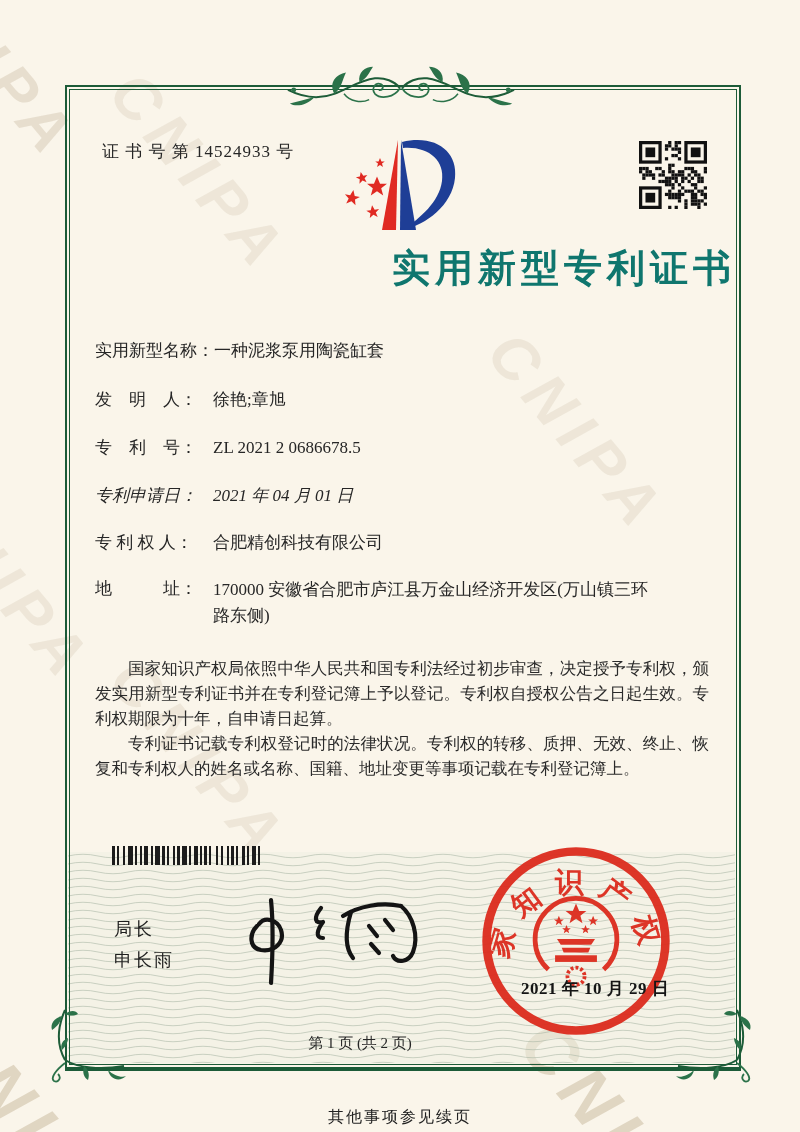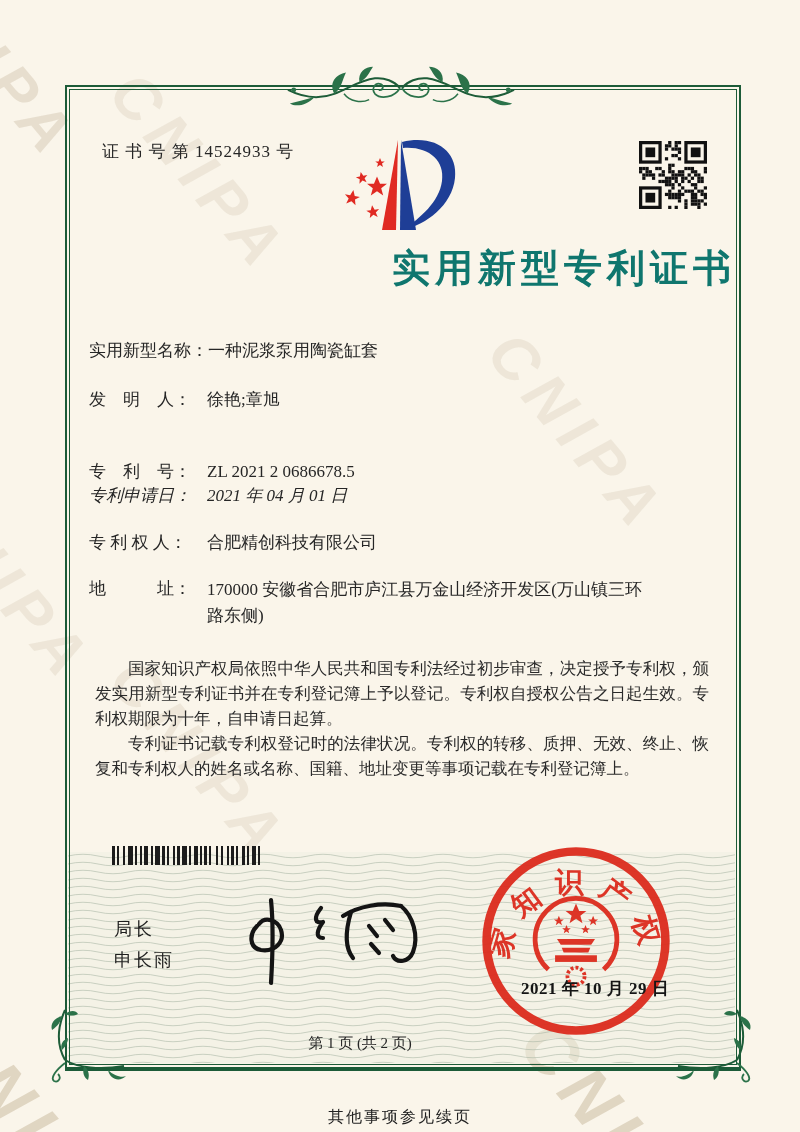--- a/index.html
+++ b/index.html
@@ -20,21 +20,21 @@
   
   .frame{position:absolute;left:65px;top:85px;width:672px;height:980px;
     border:2px solid #1c5b38;border-bottom-width:4px;}
   .frame-inner{position:absolute;left:2px;top:2px;right:2px;bottom:2px;border:1px solid #1c5b38;}
   
   .waves{position:absolute;left:68px;top:852px;}
   
   .cert-no{position:absolute;left:102px;top:140px;font-size:17px;letter-spacing:1px;}
   .title{position:absolute;left:0;width:736px;top:243px;text-align:right;
     font-size:38px;font-weight:bold;letter-spacing:5px;color:#0f766e;}
-  .row{position:absolute;left:89px;font-size:17px;white-space:nowrap;}
+  .row{position:absolute;left:95px;font-size:17px;white-space:nowrap;}
   .lbl{display:inline-block;min-width:118px;}
   .addr-val{display:inline-block;width:436px;vertical-align:top;white-space:normal;line-height:26px;}
   .grant-right{position:absolute;left:458px;top:0;}
   .paras{position:absolute;left:95px;top:656px;width:614px;font-size:16.5px;
     line-height:25px;text-align:justify;color:#2a2a2a;}
   .paras p{margin:0;text-indent:2em;}
   .barcode{position:absolute;left:112px;top:846px;}
   .signer{position:absolute;left:114px;font-size:18px;letter-spacing:2px;color:#1e1e1e;}
   .sig-svg{position:absolute;left:235px;top:886px;}
   .seal-svg{position:absolute;left:478px;top:843px;opacity:.94;}
@@ -261,21 +261,21 @@
     </svg>
 
   <div class="title">实用新型专利证书</div>
 
   <div class="row" style="top:339px;">
     <span class="lbl">实用新型名称：</span><span>一种泥浆泵用陶瓷缸套</span>
   </div>
   <div class="row" style="top:388px;">
     <span class="lbl">发　明　人：</span><span>徐艳;章旭</span>
   </div>
-  <div class="row" style="top:436px;margin-top:24px;">
+  <div class="row" style="top:436px;">
     <span class="lbl">专　利　号：</span><span>ZL 2021 2 0686678.5</span>
   </div>
   <div class="row" style="top:484px;font-style:italic;">
     <span class="lbl">专利申请日：</span><span>2021 年 04 月 01 日</span>
   </div>
   <div class="row" style="top:531px;">
     <span class="lbl">专 利 权 人：</span><span>合肥精创科技有限公司</span>
   </div>
   <div class="row" style="top:577px;">
     <span class="lbl">地　　　址：</span><span class="addr-val">170000 安徽省合肥市庐江县万金山经济开发区(万山镇三环路东侧)</span>

